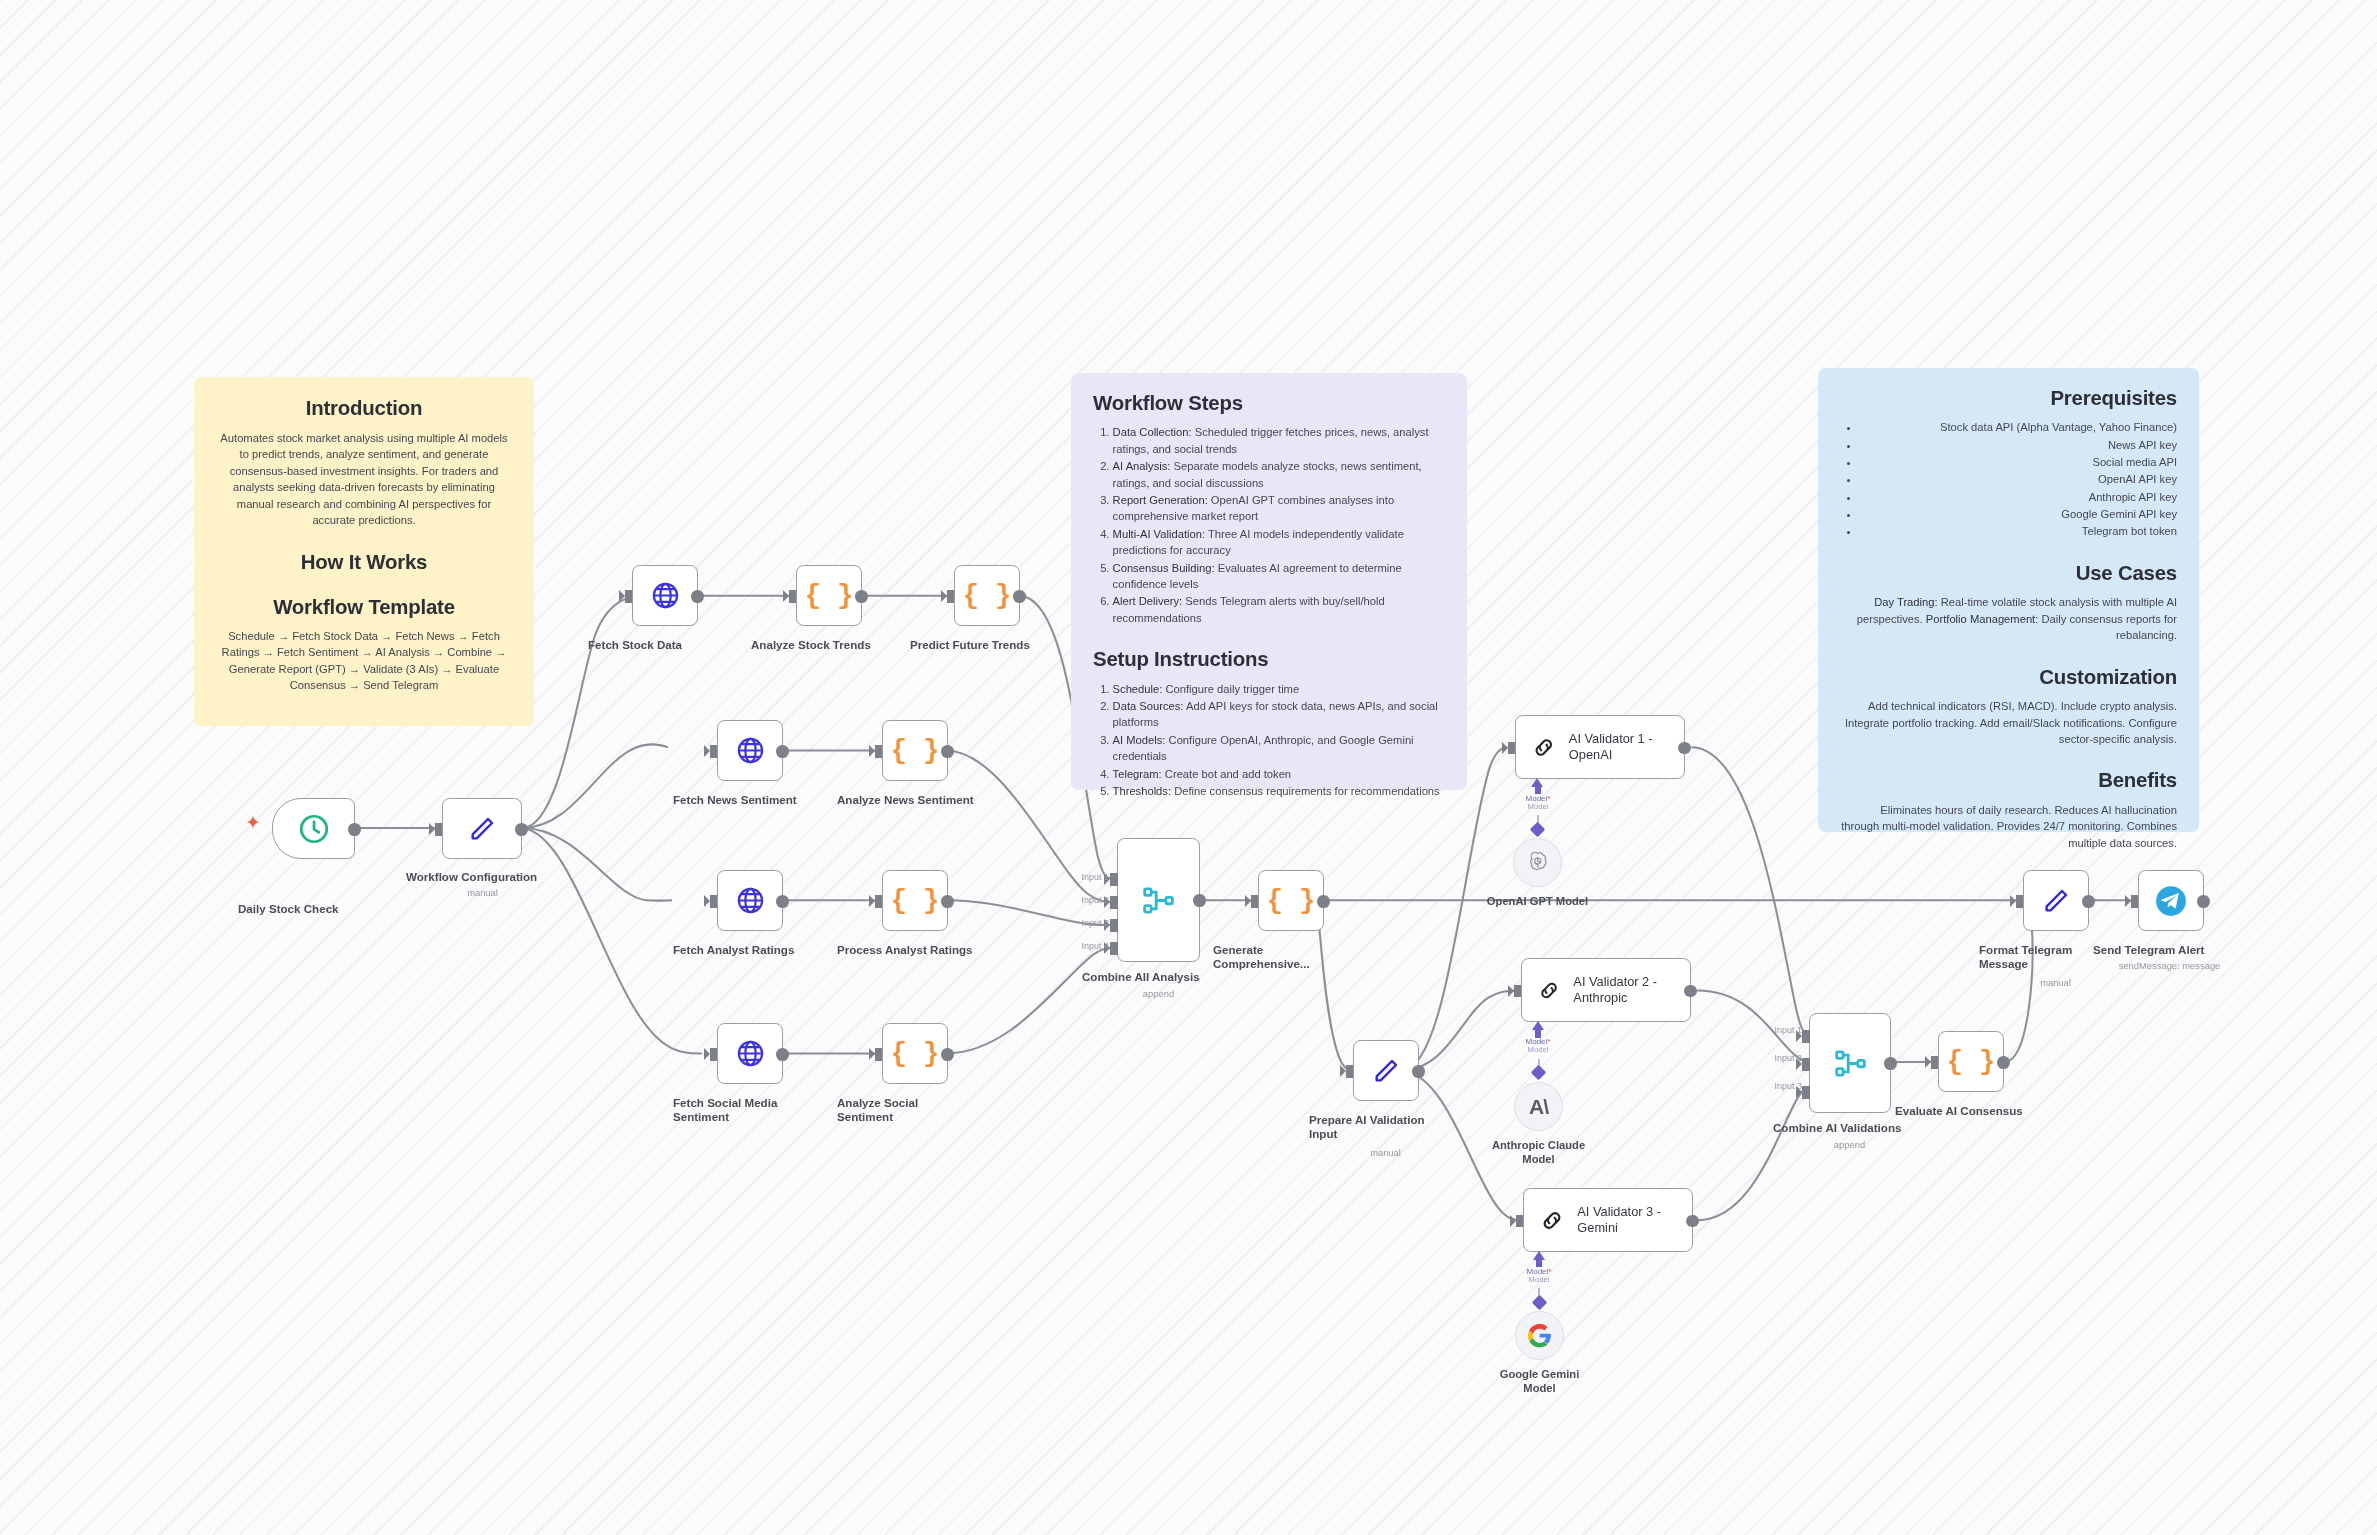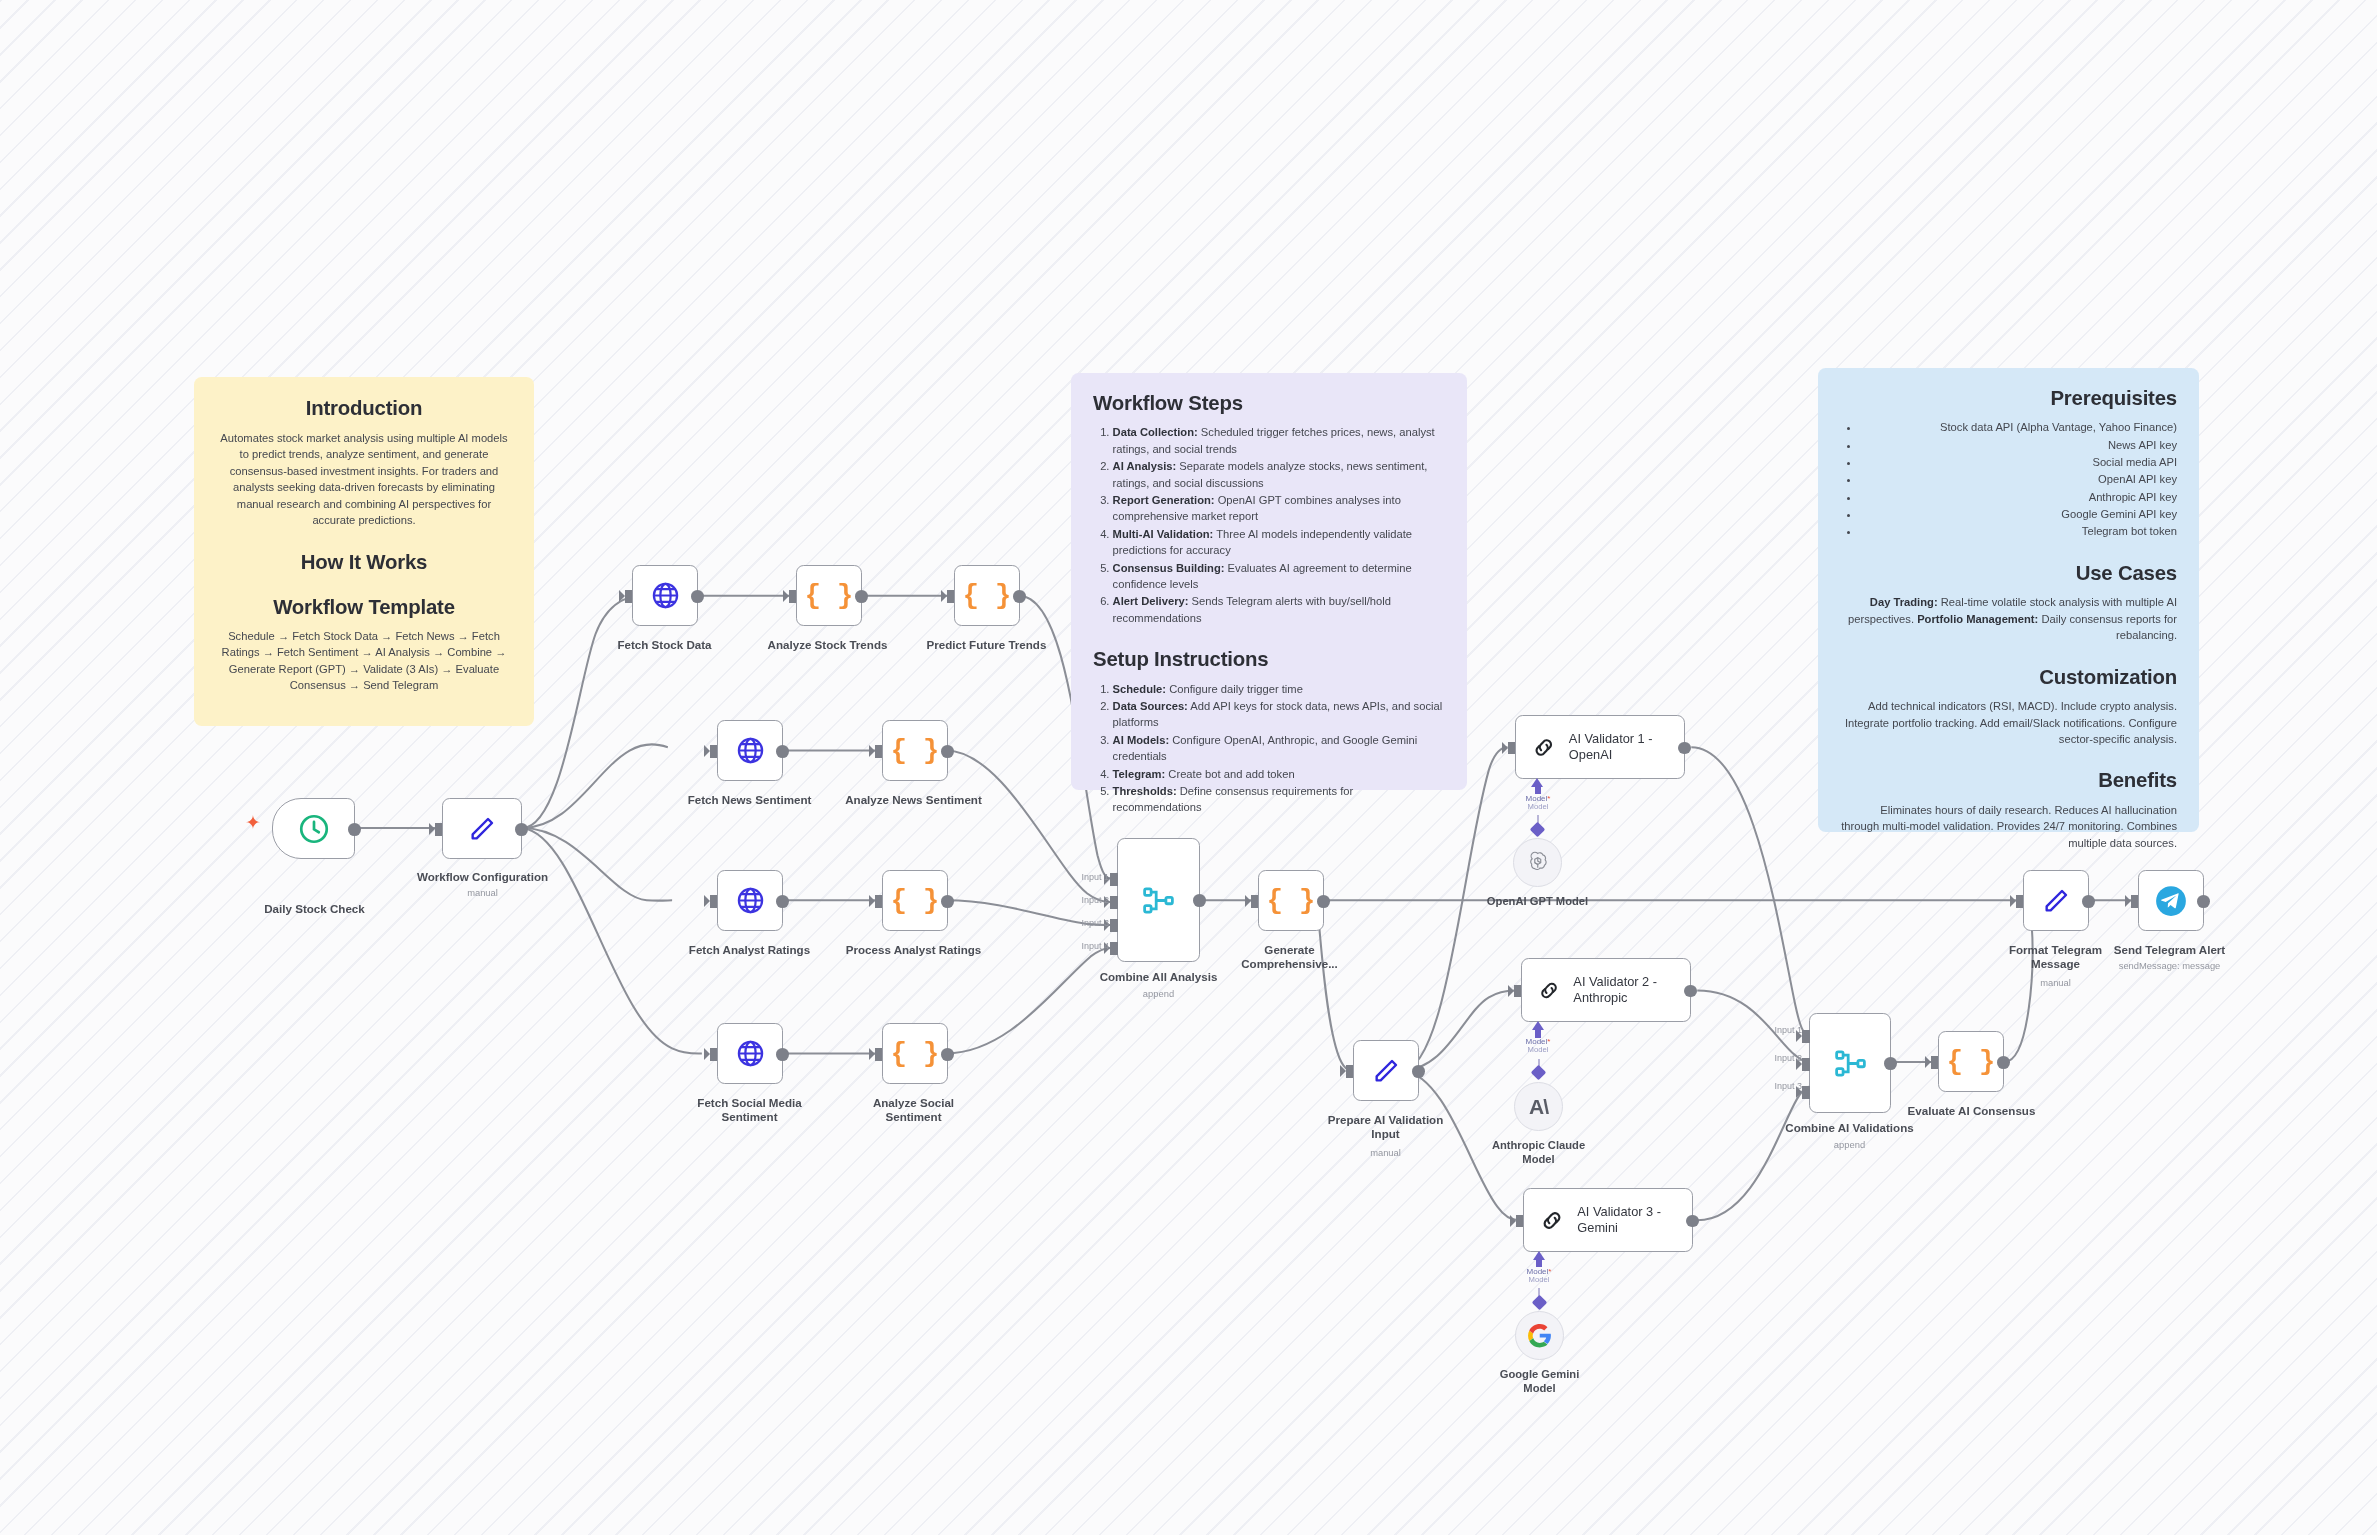--- a/index.html
+++ b/index.html
@@ -21,32 +21,32 @@
   svg.links{position:absolute;left:0;top:0;width:2377px;height:1536px;overflow:visible;pointer-events:none;}
   svg.links path{fill:none;stroke:#8b8e96;stroke-width:2.4;}
 
   
   .sticky{position:absolute;border-radius:7.7px;box-sizing:border-box;}
   .sticky h2{margin:0 0 9.4px 0;font-size:20.4px;font-weight:700;color:#2d2f36;letter-spacing:-0.2px;}
   .sticky h2.sub{margin-top:22px;}
   .sticky p{margin:0;font-size:11.2px;line-height:1.47;color:#44474f;}
   .sticky ol,.sticky ul{margin:0;padding-left:19.6px;font-size:11.2px;line-height:1.47;color:#44474f;}
   .sticky li{margin-bottom:0.9px;}
-  .sticky b{font-weight:700;color:#2f323a;margin-top:12px;}
+  .sticky b{font-weight:400;color:#2f323a;margin-top:12px;}
   .note-yellow{background:#fdf2c8;text-align:center;}
   .note-purple{background:#e9e6f8;}
   .note-blue{background:#d5e8f7;text-align:right;}
 
   
   .node{position:absolute;background:#ffffff;border:1.5px solid #9a9da6;border-radius:7.7px;
         box-sizing:border-box;display:flex;align-items:center;justify-content:center;}
   .node.trigger{border-top-left-radius:29px;border-bottom-left-radius:29px;}
   .node.tall{border-radius:7.7px;}
   .node.wide{justify-content:flex-start;padding-left:15.3px;border-radius:7.7px;}
-  .node-label{position:absolute;text-align:center;font-size:11.6px;font-weight:700;
+  .node-label{position:absolute;font-size:11.6px;font-weight:700;
               color:#4a4d55;line-height:1.22;white-space:pre-line;}
   .node-sub{position:absolute;text-align:center;font-size:9.4px;color:#9497a0;line-height:1.2;}
   .wide-title{font-size:12.8px;font-weight:400;color:#34373f;line-height:1.25;margin-left:12px;}
 
   
   .subnode{position:absolute;width:49px;height:49px;border-radius:50%;
            background:#f3f3f7;border:1.4px solid #dcdde4;
            display:flex;align-items:center;justify-content:center;box-sizing:border-box;}
   .subnode-label{position:absolute;text-align:center;font-size:11.2px;font-weight:700;
                  color:#4a4d55;line-height:1.22;white-space:pre-line;}

